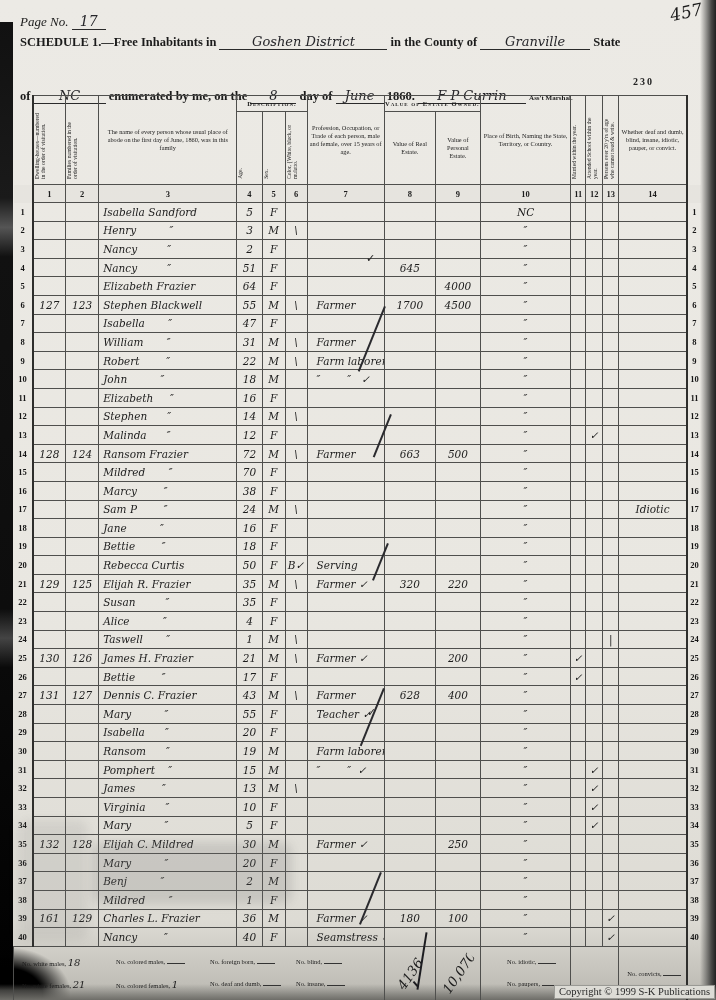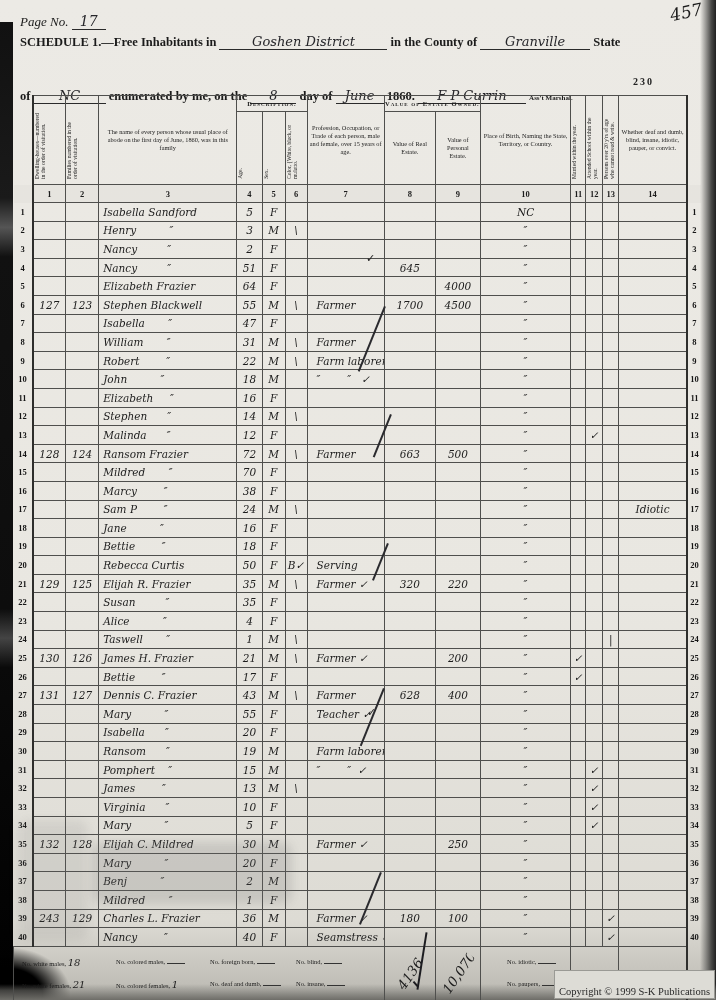--- a/index.html
+++ b/index.html
@@ -67,21 +67,21 @@
   .diag{transform:rotate(-55deg);font-size:13.5px;text-align:center;}
 
   
   .slash{position:absolute;width:2px;background:#2a2a2e;transform:rotate(22deg);transform-origin:top left;}
   .chk{position:absolute;font-size:11px;color:#222;}
   .smudge{position:absolute;background:rgba(110,110,108,.20);filter:blur(5px);border-radius:10px;}
   .longmark{position:absolute;left:421px;top:932px;width:2px;height:58px;background:#1c1c20;transform:rotate(9deg);}
   .longmark:after{content:"";position:absolute;left:-5px;top:52px;width:7px;height:2px;background:#1c1c20;transform:rotate(40deg);}
 
   .copyright{position:absolute;right:1px;bottom:1px;background:#dddcd6;border:1px solid #9a9a95;
-    font-size:10.5px;color:#2a2a2a;padding:15px 4px 1px 4px;font-family:"Liberation Serif",serif;}
+    font-size:10.5px;color:#2a2a2a;padding:0 4px 1px 4px;font-family:"Liberation Serif",serif;}
 </style>
 </head>
 <body>
 
 <div id="page">
 
   <div class="edge-left"></div>
   <div class="edge-left-blob"></div>
   <div class="edge-right"></div>
   <div class="edge-bottom"></div>
@@ -854,21 +854,21 @@
       <td class="hw c"></td>
       <td class="hw c">″</td>
       <td class="hw c mk"></td>
       <td class="hw c mk"></td>
       <td class="hw c mk"></td>
       <td class="hw rem"></td>
       <td class="rnum r">38</td>
     </tr>
         <tr>
       <td class="rnum l">39</td>
-      <td class="hw c">243</td>
+      <td class="hw c">161</td>
       <td class="hw c">129</td>
       <td class="hw name">Charles L. Frazier</td>
       <td class="hw c">36</td>
       <td class="hw c">M</td>
       <td class="hw c"></td>
       <td class="hw occ">Farmer ✓</td>
       <td class="hw c">180</td>
       <td class="hw c">100</td>
       <td class="hw c">″</td>
       <td class="hw c mk"></td>

